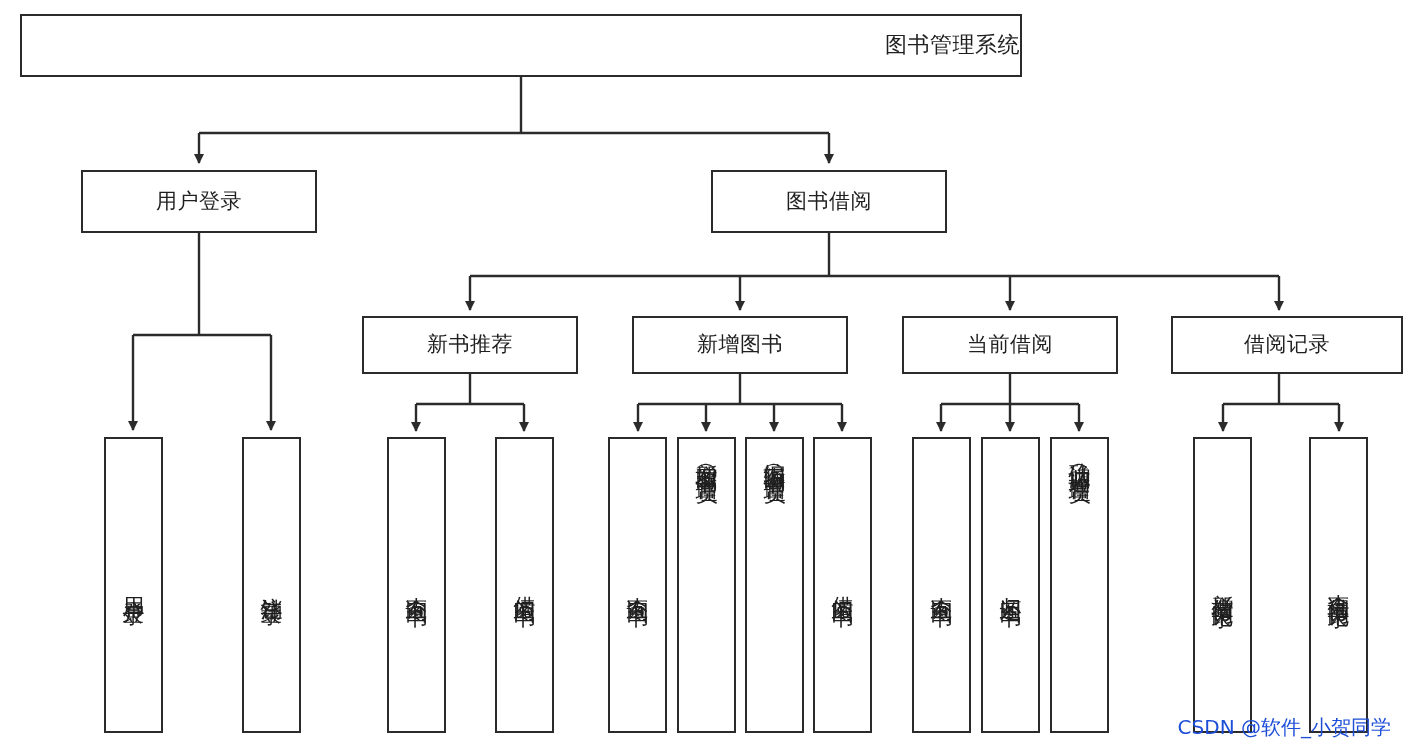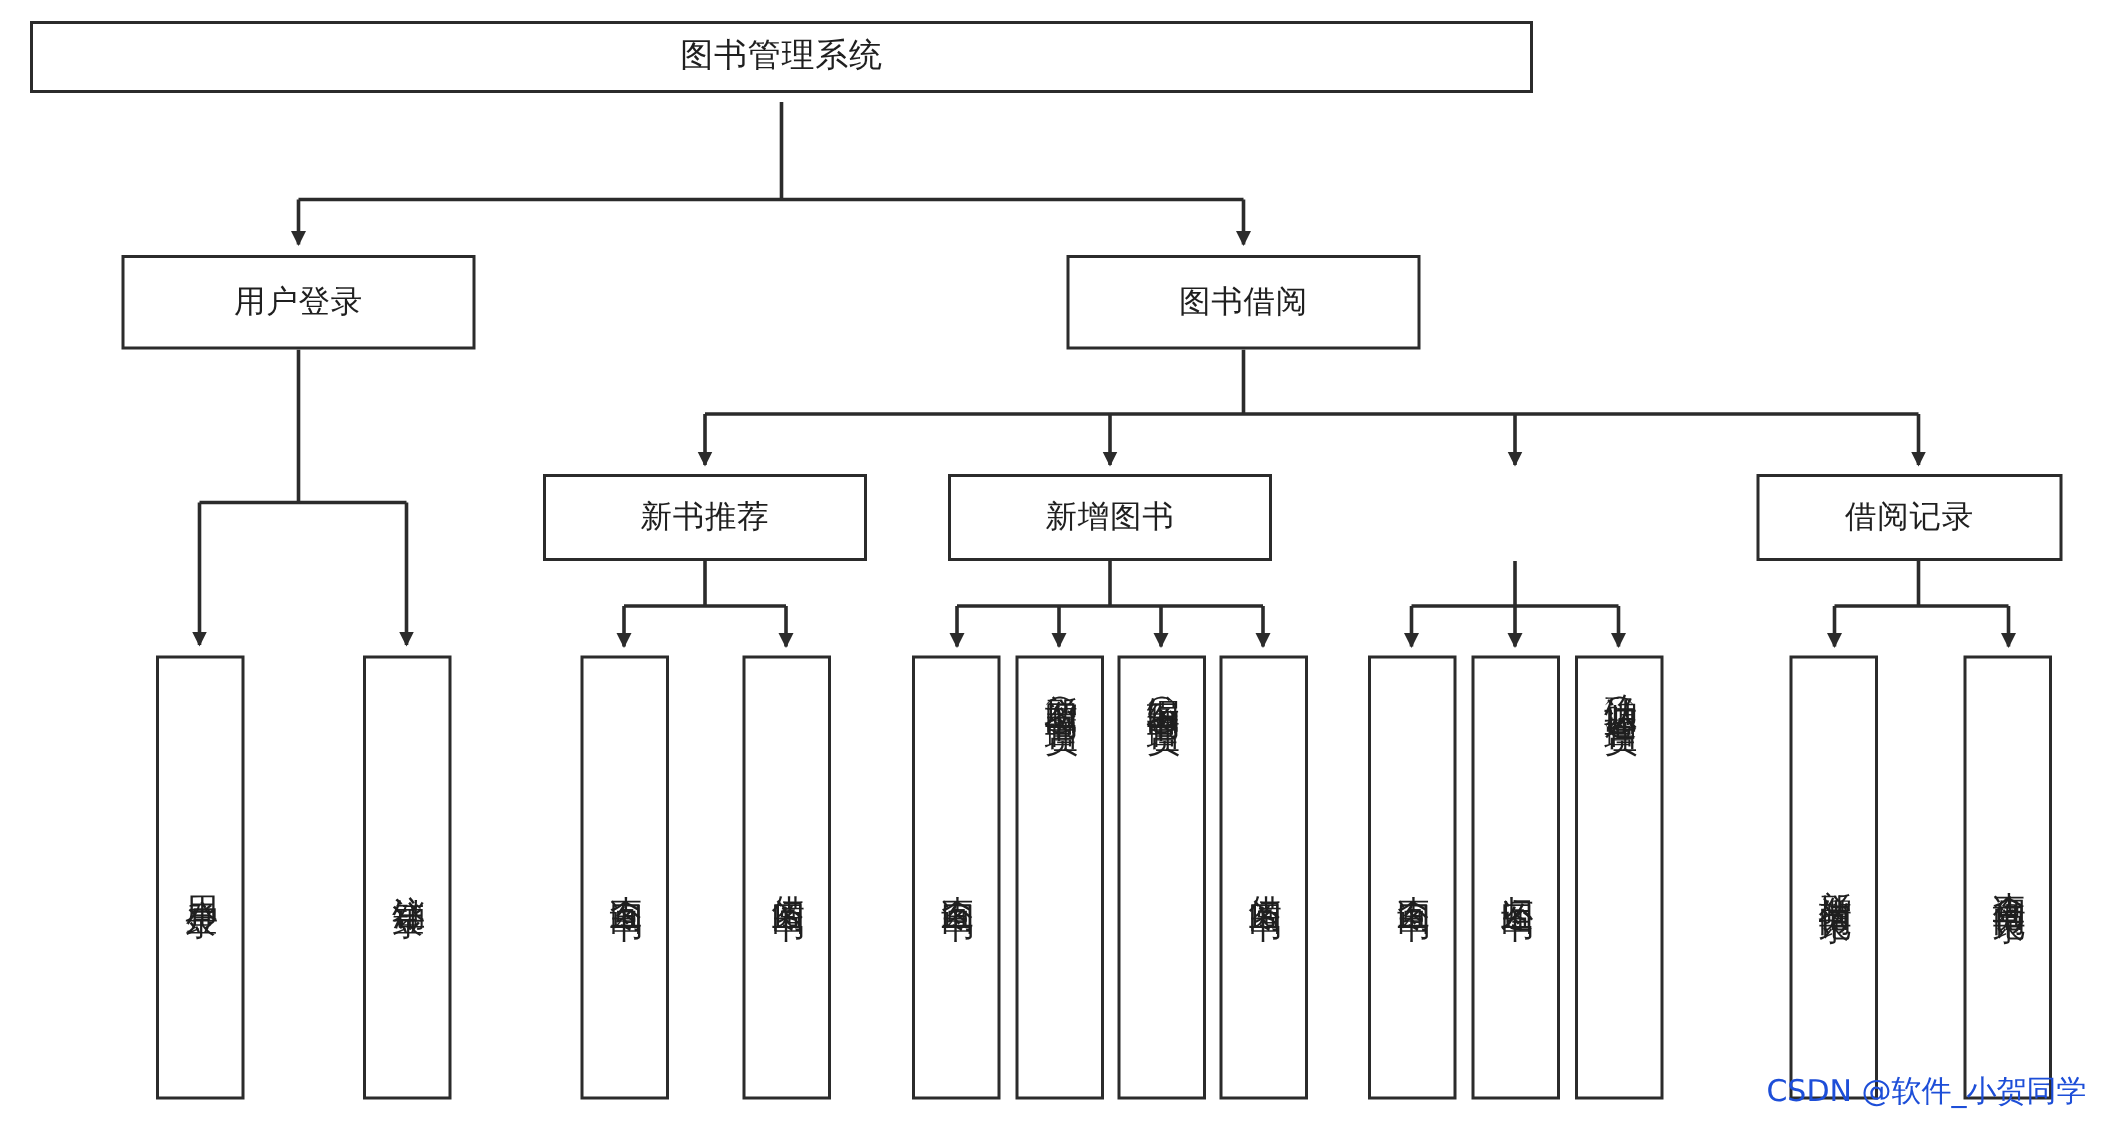--- a/index.html
+++ b/index.html
@@ -126,38 +126,41 @@
       <path d="M1010,404 L1010,431" marker-end="url(#arrow)"></path>
       <path d="M1079,404 L1079,431" marker-end="url(#arrow)"></path>
 
       <path d="M1279,374 L1279,404"></path>
       <path d="M1223,404 L1339,404"></path>
       <path d="M1223,404 L1223,431" marker-end="url(#arrow)"></path>
       <path d="M1339,404 L1339,431" marker-end="url(#arrow)"></path>
     </g>
   </svg>
 
-  <div class="node root horiz" style="left:20px; top:14px; width:1002px; height:48px;">
+  <div class="node root horiz" style="left:20px; top:14px; width:1002px; height:63px;justify-content:flex-end;">
     <span class="node-label">图书管理系统</span>
   </div>
 
   <div class="node horiz" style="left:81px; top:170px; width:236px; height:63px;">
     <span class="node-label">用户登录</span>
   </div>
   <div class="node horiz" style="left:711px; top:170px; width:236px; height:63px;">
     <span class="node-label">图书借阅</span>
   </div>
 
   <div class="node horiz" style="left:362px; top:316px; width:216px; height:58px;align-items:center;">
     <span class="node-label">新书推荐</span>
   </div>
   <div class="node horiz" style="left:632px; top:316px; width:216px; height:58px;">
     <span class="node-label">新增图书</span>
   </div>
-  <div class="node horiz" style="left:1171px; top:316px; width:204px; height:58px;">
+  <div class="node horiz" style="left:902px; top:316px; width:216px; height:58px;">
+    <span class="node-label">当前借阅</span>
+  </div>
+  <div class="node horiz" style="left:1171px; top:316px; width:232px; height:58px;">
     <span class="node-label">借阅记录</span>
   </div>
 
   <div class="node vert centered" style="left:104px; top:437px; width:59px; height:296px;">
     <span class="node-label">用户登录</span>
   </div>
   <div class="node vert centered" style="left:242px; top:437px; width:59px; height:296px;">
     <span class="node-label">注销登录</span>
   </div>
 

